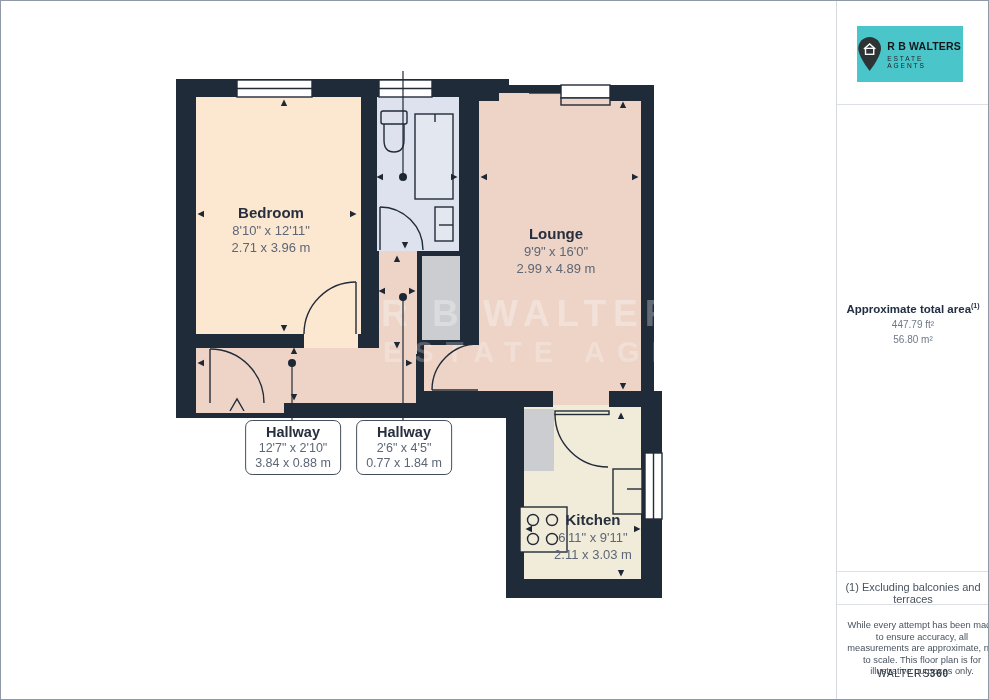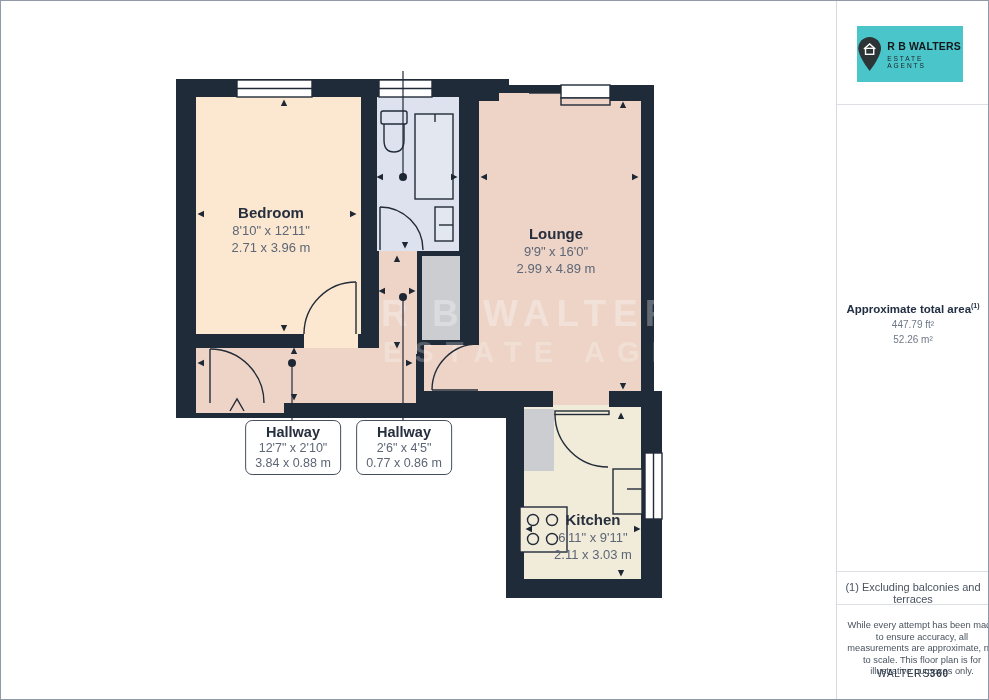--- a/index.html
+++ b/index.html
@@ -197,21 +197,21 @@
   </div>
 
   <div class="plan-tag" style="left:292px;top:419px;">
     <div class="tag-name">Hallway</div>
     <div class="tag-dim">12'7" x 2'10"</div>
     <div class="tag-dim">3.84 x 0.88 m</div>
   </div>
   <div class="plan-tag" style="left:403px;top:419px;">
     <div class="tag-name">Hallway</div>
     <div class="tag-dim">2'6" x 4'5"</div>
-    <div class="tag-dim">0.77 x 0.86 m</div>
+    <div class="tag-dim">0.77 x 1.84 m</div>
   </div>
 
   <div class="side-vline"></div>
   <div class="side-hline" style="top:103px;"></div>
   <div class="side-hline" style="top:570px;"></div>
   <div class="side-hline" style="top:603px;"></div>
 
   <div class="logo-box">
     <svg width="26" height="38" viewBox="0 0 40 58">
       <path d="M20 2 C10 2 2 10 2 20 C2 33 20 56 20 56 C20 56 38 33 38 20 C38 10 30 2 20 2 Z" fill="#2d3436"></path>
@@ -222,21 +222,21 @@
       <div class="logo-l1">R B WALTERS</div>
       <div class="logo-l2">ESTATE AGENTS</div>
     </div>
   </div>
 
   <div class="side-block" style="top:301px;">
     <div class="area-title">
       <span>Approximate total area</span><sup>(1)</sup>
     </div>
     <div class="area-val">447.79 ft²</div>
-    <div class="area-val">52.26 m²</div>
+    <div class="area-val">56.80 m²</div>
   </div>
 
   <div class="side-block footnote" style="top:580px;">(1) Excluding balconies and terraces</div>
 
   <div class="side-block disclaimer" style="top:619px;">While every attempt has been made to ensure accuracy, all measurements are approximate, not to scale. This floor plan is for illustrative purposes only.</div>
 
   <div class="side-block giraffe" style="top:667px;">
     <span>WALTERS</span><b>360</b>
   </div>
 

